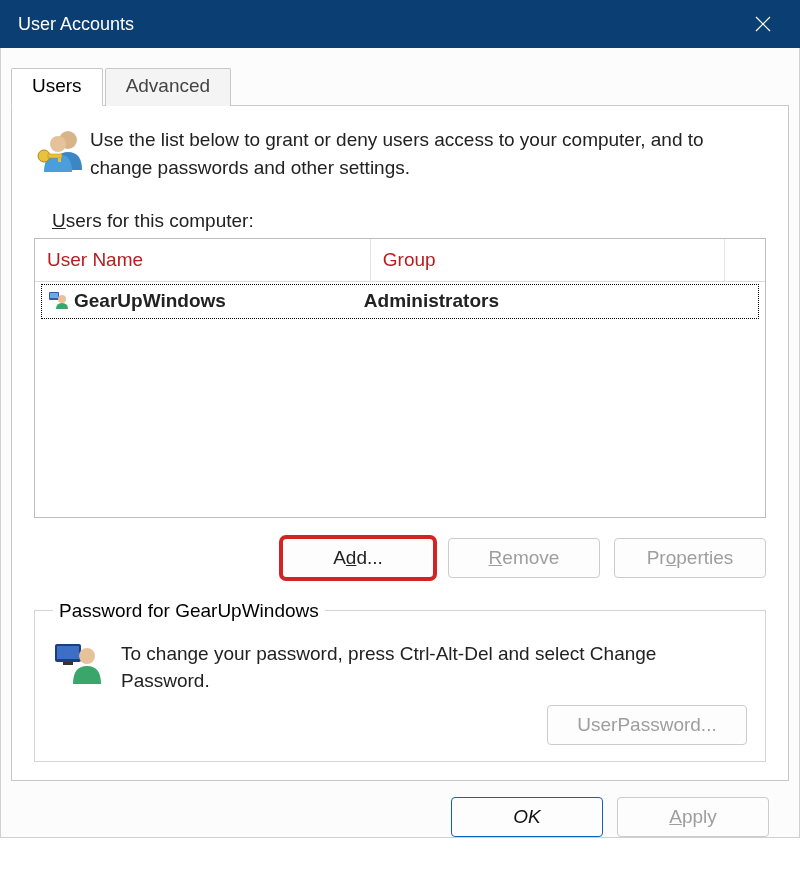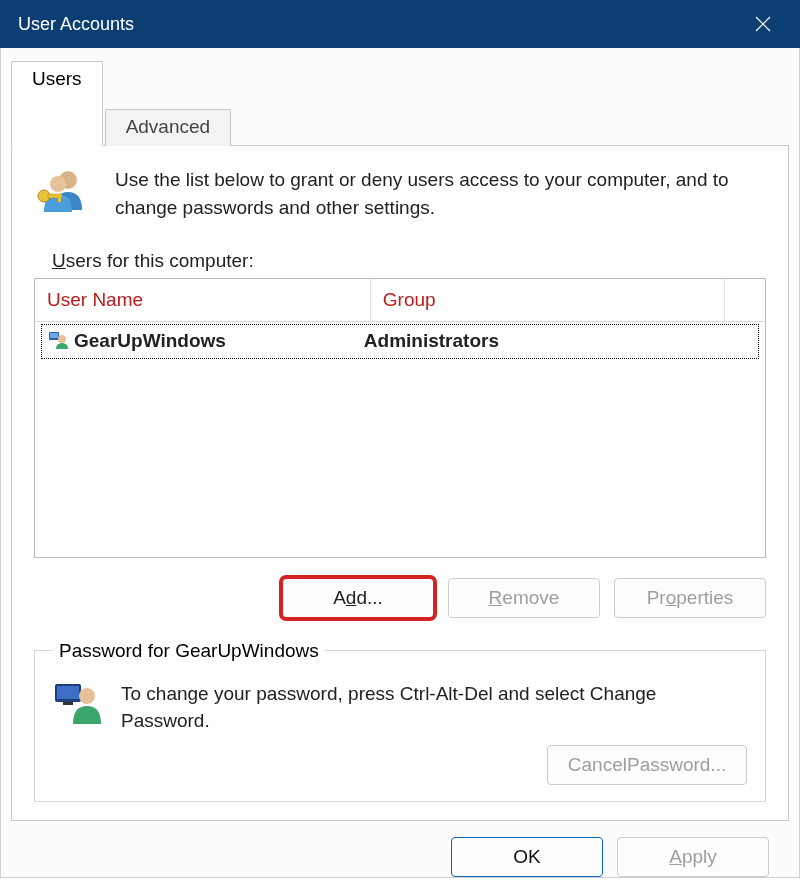--- a/index.html
+++ b/index.html
@@ -35,21 +35,21 @@
       justify-content: center;
       cursor: default;
     }
     .titlebar .close-icon svg { stroke: #fff; }
 
     
     .tab-region {
       border: 1px solid #d0d0d0;
       border-top: none;
       margin: 0;
-      padding: 12px 10px 0 10px;
+      padding: 19px 10px 0 10px;
       background: #fcfcfc;
     }
     .tabstrip {
       display: flex;
       font-size: 19px;
       border-bottom: 1px solid #c8c8c8;
     }
     .tab {
       padding: 6px 20px 8px 20px;
       border: 1px solid #c8c8c8;
@@ -62,36 +62,35 @@
       cursor: default;
     }
     .tab.active {
       background: #fff;
       border-bottom: 1px solid #fff;
       z-index: 2;
     }
     .tab.inactive {
       background: #f4f4f4;
       color: #444;
-      margin-top: 48px;
     }
 
     
     .panel {
       background: #fff;
       border: 1px solid #c8c8c8;
       border-top: none;
       padding: 20px 22px 18px 22px;
       font-size: 19px;
       color: #222;
     }
 
     .intro {
       display: flex;
-      gap: 29px;
+      gap: 4px;
       margin-bottom: 28px;
       line-height: 1.45;
     }
     .intro .icon-col { flex: 0 0 auto; }
     .intro .text-col { flex: 1 1 auto; }
 
     .section-label {
       margin: 0 0 6px 18px;
     }
     .section-label .ul { text-decoration: underline; }
@@ -195,20 +194,21 @@
     
     .footer {
       display: flex;
       justify-content: flex-end;
       gap: 14px;
       padding: 16px 20px 0 0;
     }
     .footer .btn.primary {
       border: 1px solid #0a64c2;
       color: #111;
+      font-style: italic;
     }
   </style>
 </head>
 <body>
 
 <div class="titlebar">
   <span>User Accounts</span>
   <div class="close-icon" title="Close">
     <svg width="16" height="16" viewBox="0 0 16 16" stroke-width="1.2" fill="none">
       <line x1="1" y1="1" x2="15" y2="15"></line>
@@ -297,21 +297,21 @@
             <rect x="4" y="6" width="22" height="13" fill="#3d6fc7"></rect>
             <rect x="10" y="22" width="10" height="3" fill="#333"></rect>
             <circle cx="34" cy="16" r="8" fill="#e6c29a"></circle>
             <path d="M20 44 Q20 26 34 26 Q48 26 48 44 Z" fill="#3aa66a"></path>
           </svg>
         </div>
         <div>To change your password, press Ctrl-Alt-Del and select Change Password.</div>
       </div>
       <div class="pw-btn-row">
         <div class="pw-btn">
-          <span>Cancel </span>
+          <span>User </span>
             <span class="ul">P</span>
             <span>assword...</span>
         </div>
       </div>
     </fieldset>
 
   </div>
 
   <div class="footer">
     <div class="btn primary">

